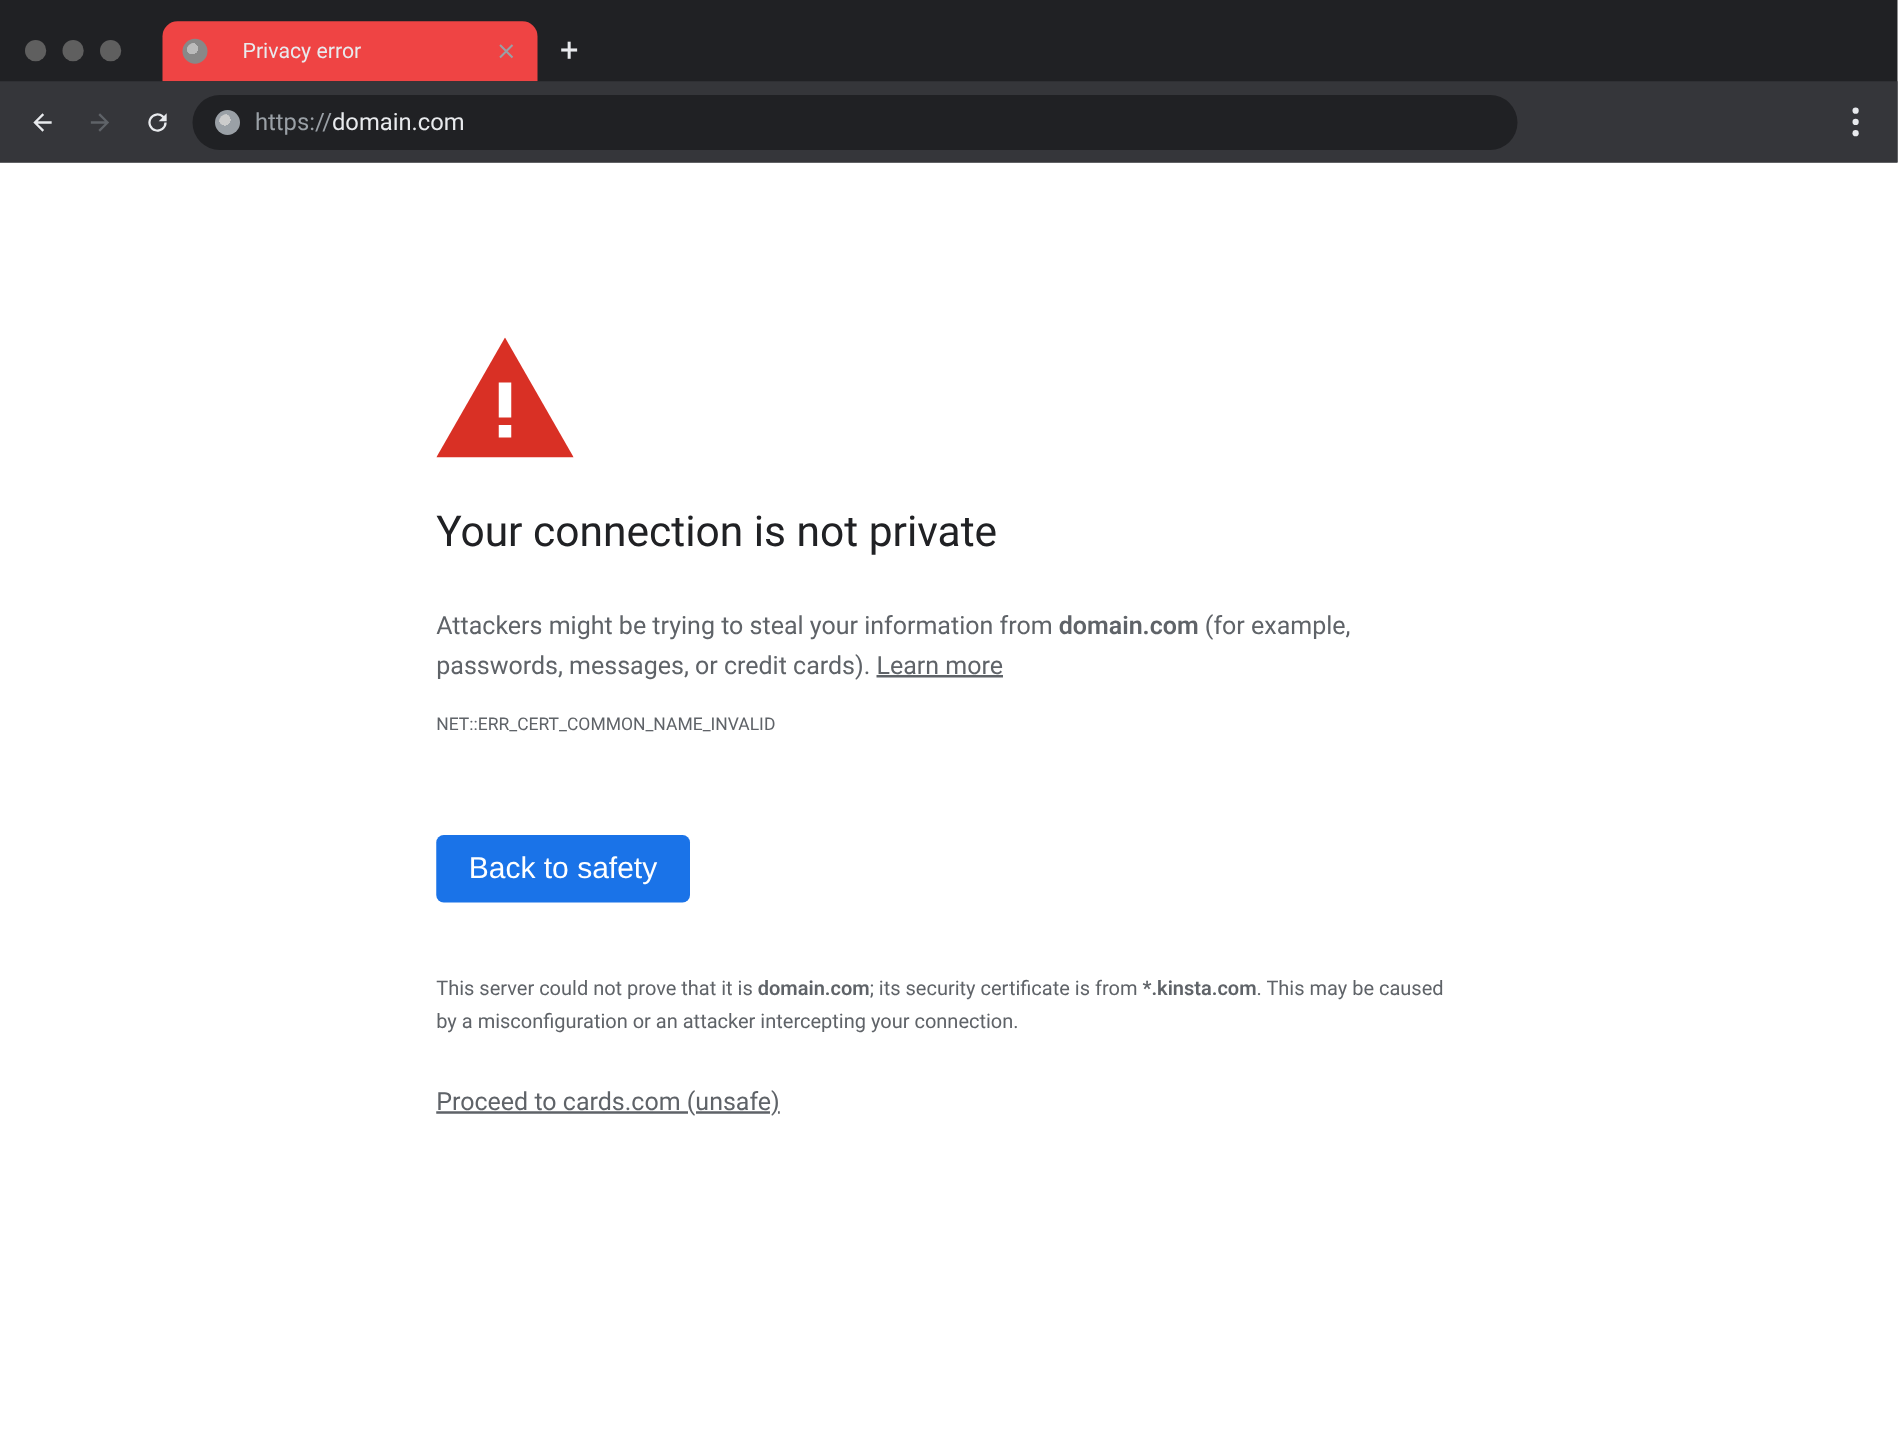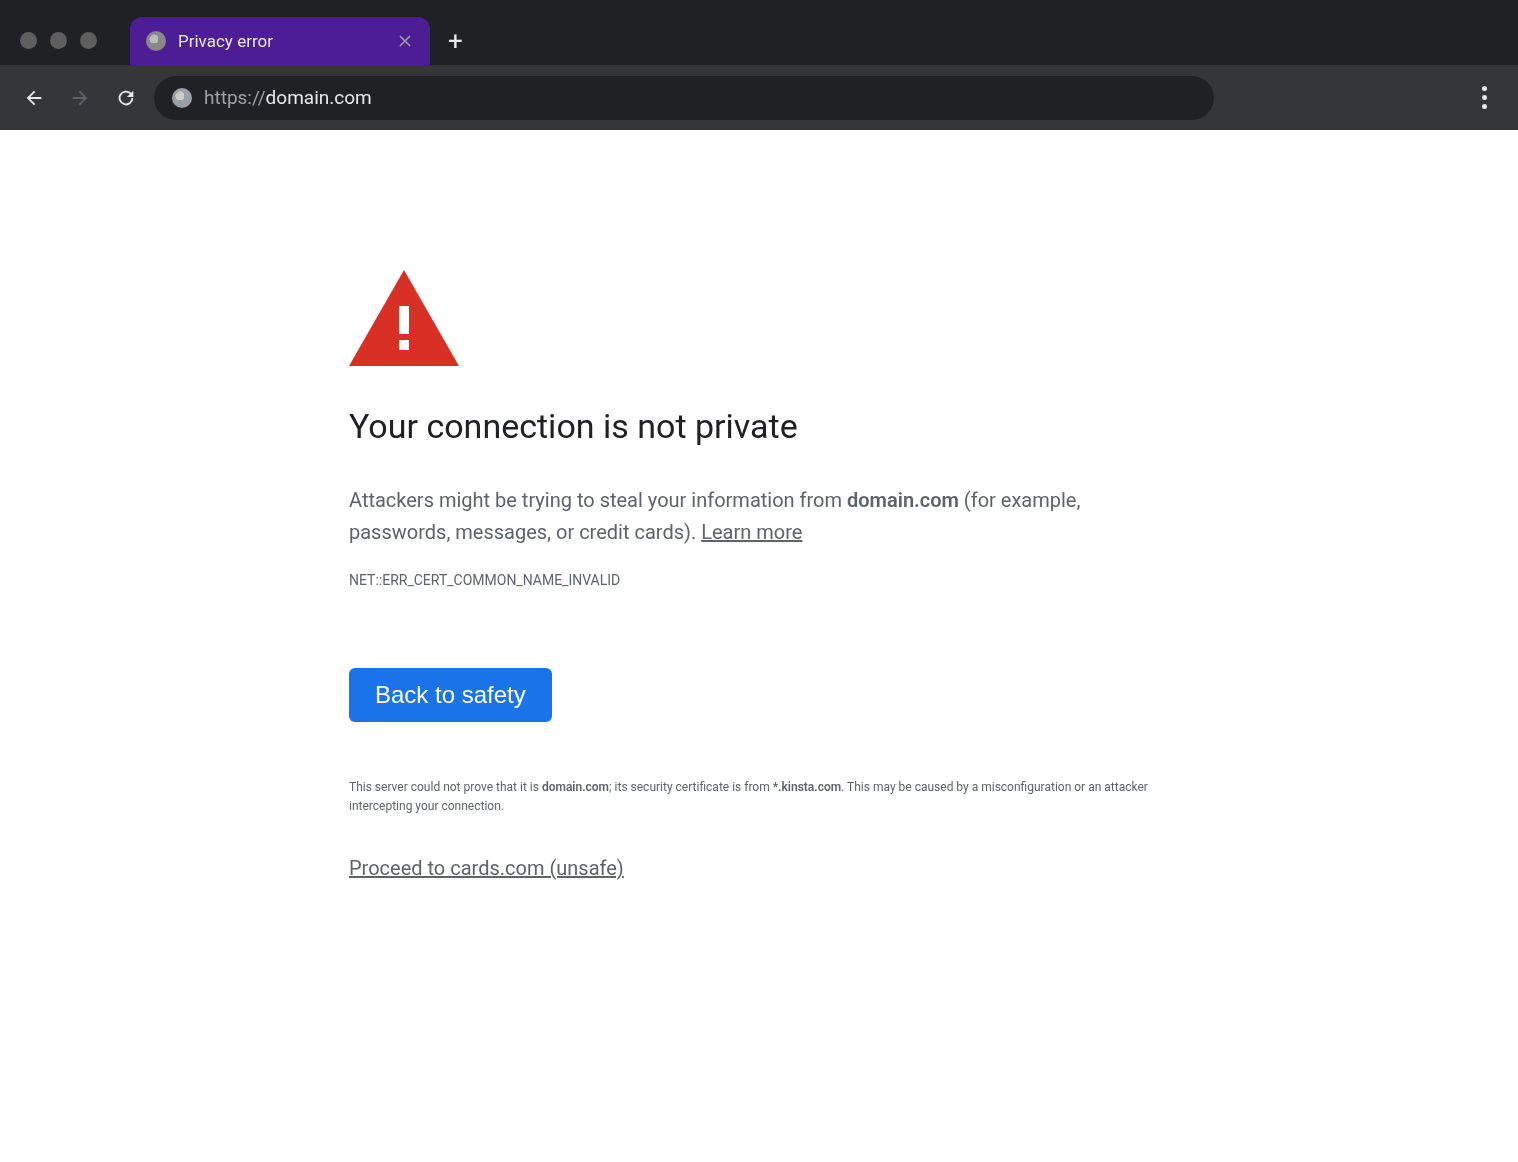--- a/index.html
+++ b/index.html
@@ -31,29 +31,29 @@
     }
     .tab-bar {
       position: absolute;
       top: 13px;
       left: 130px;
       display: flex;
       align-items: flex-end;
       height: 52px;
     }
     .tab {
-      background: #4c1d95;
+      background: #ef4444;
       height: 48px;
       width: 300px;
       border-top-left-radius: 12px;
       border-top-right-radius: 12px;
       display: flex;
       align-items: center;
       padding: 0 16px;
-      gap: 12px;
+      gap: 28px;
       position: relative;
     }
     .tab .globe-icon {
       width: 20px;
       height: 20px;
       border-radius: 50%;
       background: #888;
       position: relative;
       flex-shrink: 0;
     }
@@ -191,21 +191,21 @@
     .btn-primary {
       background:#1a73e8;
       color:#fff;
       border:none;
       font-size:24px;
       padding: 13px 26px;
       border-radius:6px;
       cursor:pointer;
     }
     .advanced-text {
-      font-size: 12px;
+      font-size: 16px;
       line-height:1.6;
       color:#5f6368;
       margin-bottom: 40px;
     }
     .advanced-text strong { font-weight:600; color:#5f6368; }
     .proceed-link {
       font-size:20px;
       color:#5f6368;
       text-decoration:underline;
       cursor:pointer;

